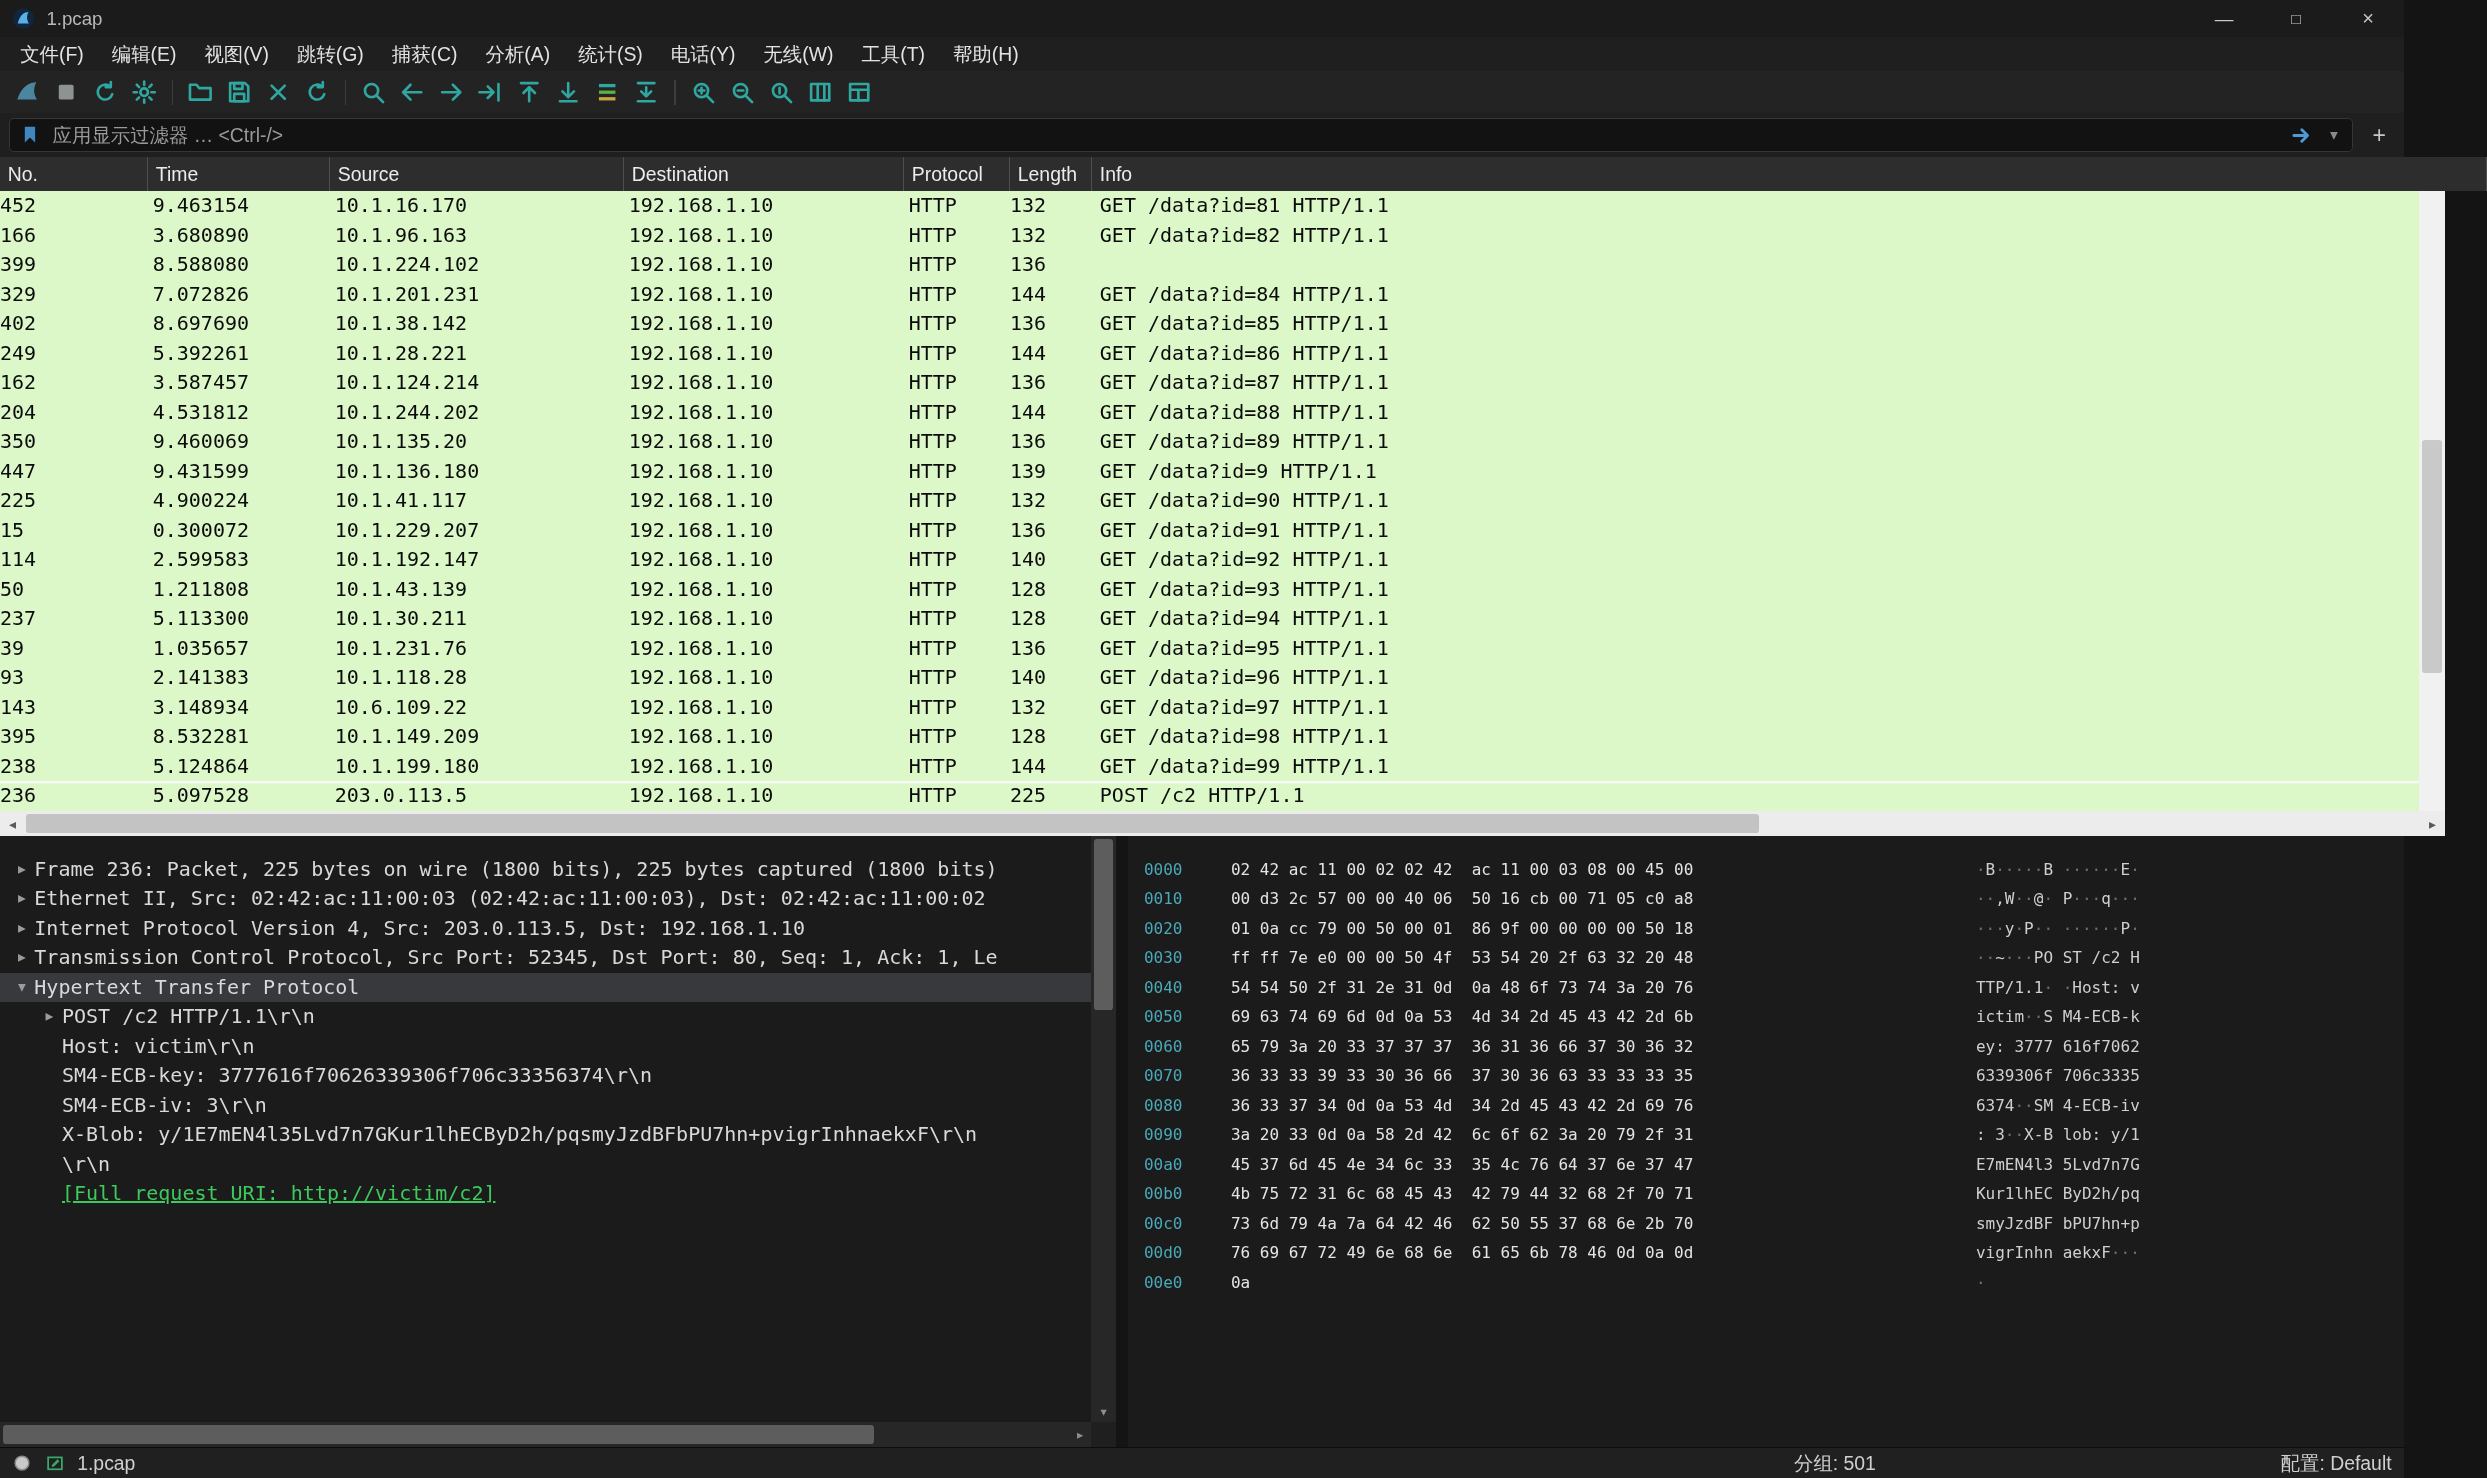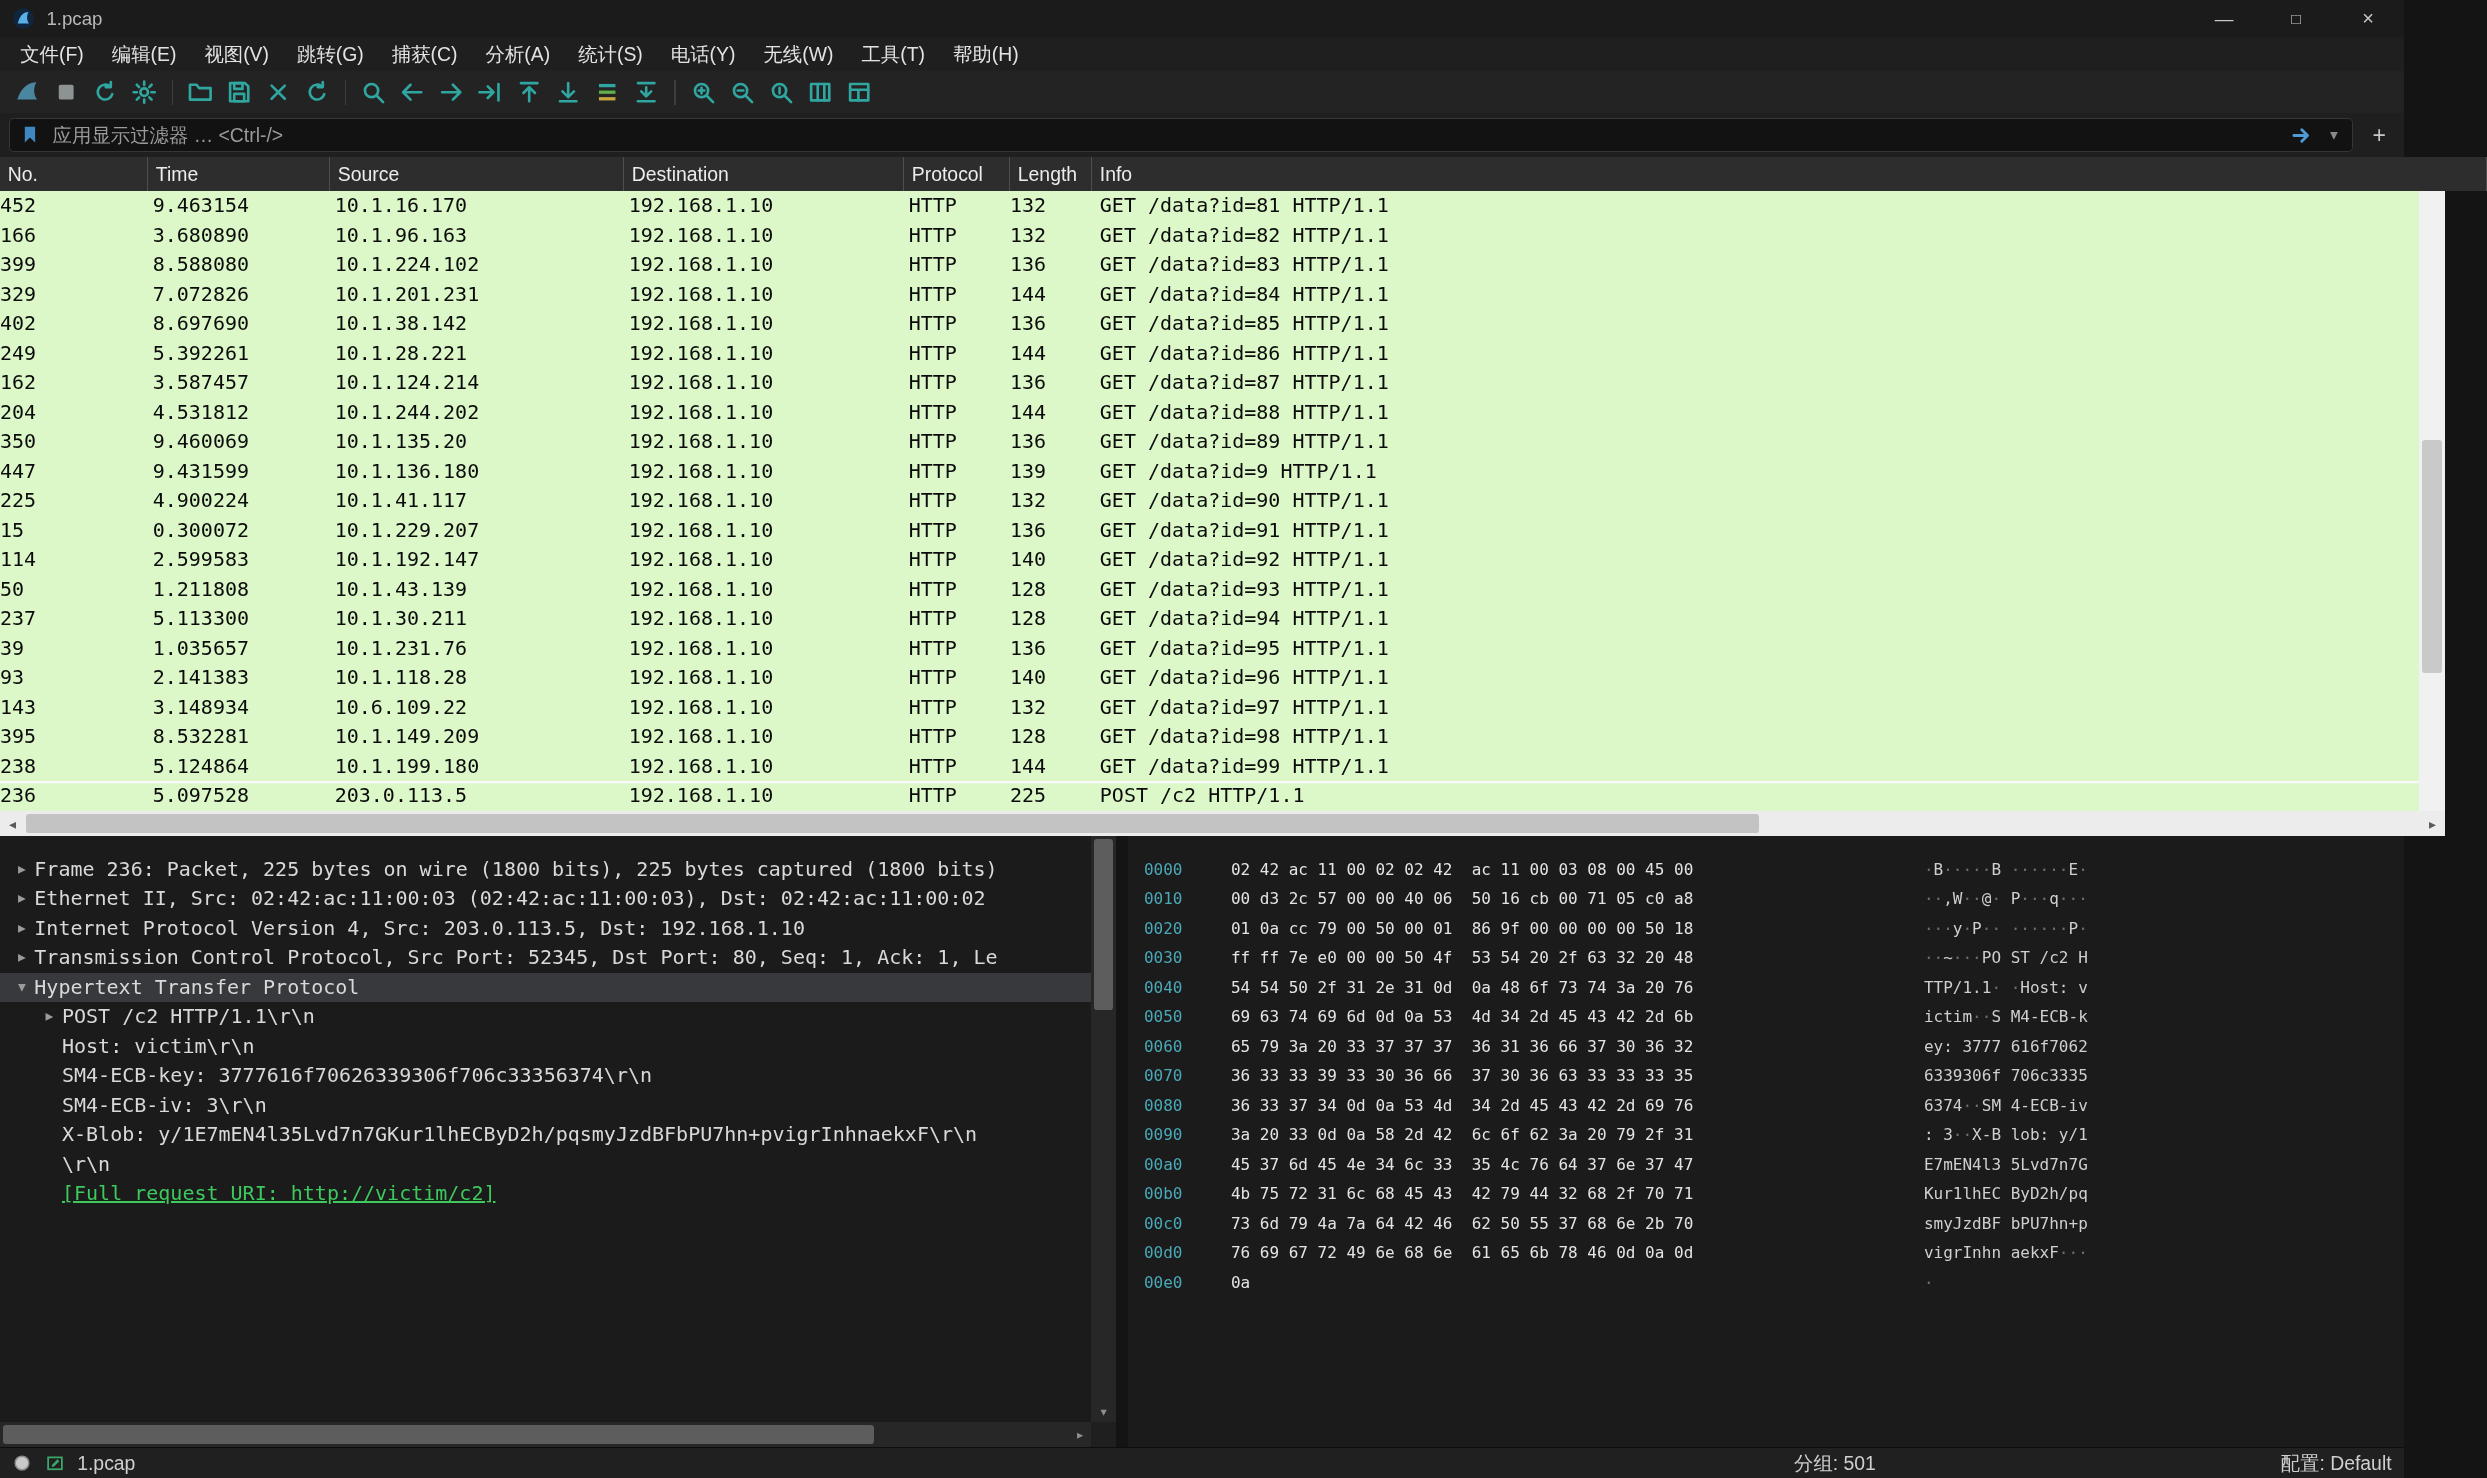--- a/index.html
+++ b/index.html
@@ -67,21 +67,21 @@
   .details-hscroll{position:absolute;left:0;right:25px;bottom:0;height:25px;background:#272727}
   .details-hthumb{position:absolute;left:3.1px;top:3.1px;height:18.7px;width:871px;background:#5d5d5d;border-radius:3.1px}
   .details-harrow{position:absolute;right:0;top:0;width:22px;height:25px;color:#8f8f8f;font-size:12.4px;display:flex;align-items:center;justify-content:center}
   .details-corner{position:absolute;right:0;bottom:0;width:25px;height:25px;background:#1f1f1f}
   .splitter{width:12.4px;background:#141414}
   .hex-pane{flex:1;position:relative;background:#1b1b1b}
   .hex-lines{position:absolute;left:15.5px;top:18.7px;right:0}
   .hrow{position:relative;height:29.5px;line-height:29.5px;font-family:"DejaVu Sans Mono","Liberation Mono",monospace;font-size:16px;white-space:pre}
   .hoff{color:var(--hex-offset,#4aa9b8)}
   .hhex{position:absolute;left:87px;color:#e4e4e4}
-  .hascii{position:absolute;left:780px;color:#cfcfcf}
+  .hascii{position:absolute;left:832px;color:#cfcfcf}
   .hascii .dim{color:#6e6e6e}
 
   
   .statusbar{height:31px;background:#202020;border-top:1.6px solid #0d0d0d;display:flex;align-items:center;padding:0 12.4px;gap:12.4px;font-size:19.4px;color:#cfcfcf;flex:0 0 auto;position:relative}
   .sb-packets{position:absolute;left:1794px;white-space:nowrap}
   .sb-profile{margin-left:auto;white-space:nowrap}
 </style>
 </head>
 <body>
 
@@ -283,21 +283,20 @@
           <div class="pc c5">132</div>
           <div class="pc c6">GET /data?id=82 HTTP/1.1</div>
         </div>
         <div class="prow">
           <div class="pc c0">399</div>
           <div class="pc c1">8.588080</div>
           <div class="pc c2">10.1.224.102</div>
           <div class="pc c3">192.168.1.10</div>
           <div class="pc c4">HTTP</div>
           <div class="pc c5">136</div>
-          <div class="pc c6">GET /data?id=83 HTTP/1.1</div>
         </div>
         <div class="prow">
           <div class="pc c0">329</div>
           <div class="pc c1">7.072826</div>
           <div class="pc c2">10.1.201.231</div>
           <div class="pc c3">192.168.1.10</div>
           <div class="pc c4">HTTP</div>
           <div class="pc c5">144</div>
           <div class="pc c6">GET /data?id=84 HTTP/1.1</div>
         </div>

